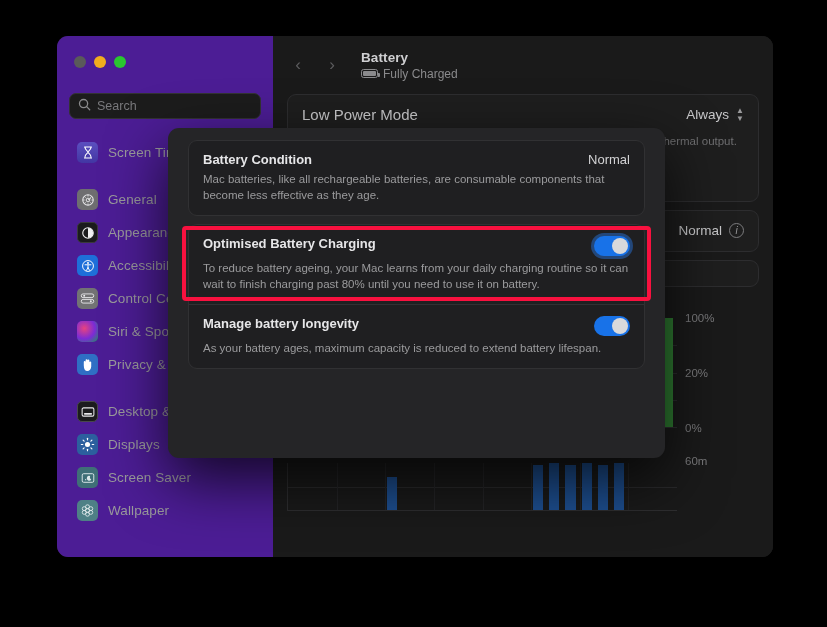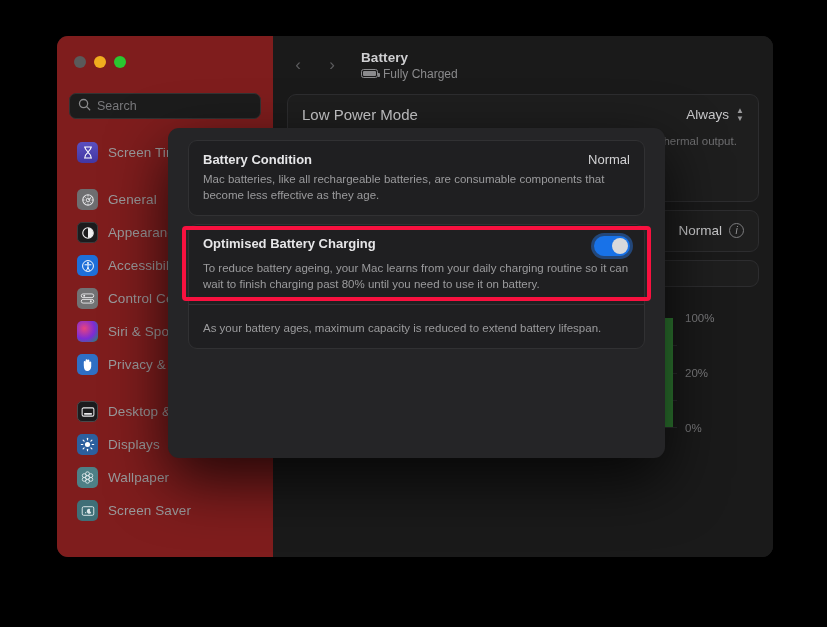--- a/index.html
+++ b/index.html
@@ -18,21 +18,21 @@
     background: #1e1e1e;
     border-radius: 11px;
     overflow: hidden;
     box-shadow: 0 18px 50px rgba(0,0,0,0.85);
   }
 
   
   .sidebar {
     position: absolute; left: 0; top: 0;
     width: 216px; height: 100%;
-    background: #7f1d1d;
+    background: #4c1d95;
   }
   .traffic {
     position: absolute; left: 17px; top: 20px;
     display: flex; gap: 8px;
   }
   .dot { width: 12px; height: 12px; border-radius: 50%; }
   .dot.red    { background: #5a5a5a; }
   .dot.yellow { background: #f0ad1e; }
   .dot.green  { background: #2ac630; }
 
@@ -392,45 +392,45 @@
                 <line x1="11.6" y1="11.6" x2="12.7" y2="12.7"></line>
               <line x1="12.7" y1="3.3" x2="11.6" y2="4.4"></line>
                 <line x1="4.4" y1="11.6" x2="3.3" y2="12.7"></line>
             </g>
           </svg>
         </span>
         <span class="nav-label">Displays</span>
       </div>
 
       <div class="nav-item">
+        <span class="ic ic-screensaver">
+          <svg width="14" height="12" viewBox="0 0 16 13">
+            <rect x="1.4" y="1.6" width="13.2" height="9.8" rx="1.6" fill="none" stroke="#dde8ea" stroke-width="1.1"></rect>
+            <path d="M10.4 4.2a2.8 2.8 0 1 0 1.3 4.2 3.4 3.4 0 0 1-1.3-4.2z" fill="#dde8ea"></path>
+            <circle cx="5.3" cy="8.4" r="0.7" fill="#dde8ea"></circle>
+          </svg>
+        </span>
+        <span class="nav-label">Screen Saver</span>
+      </div>
+
+      <div class="nav-item">
         <span class="ic ic-wallpaper">
           <svg width="15" height="15" viewBox="0 0 16 16">
             <g fill="none" stroke="#e4ecee" stroke-width="0.9">
               <circle cx="8" cy="8" r="2.1"></circle>
               <circle cx="8" cy="4" r="2.1"></circle>
                 <circle cx="8" cy="12" r="2.1"></circle>
               <circle cx="4.5" cy="6" r="2.1"></circle>
                 <circle cx="11.5" cy="6" r="2.1"></circle>
               <circle cx="4.5" cy="10" r="2.1"></circle>
                 <circle cx="11.5" cy="10" r="2.1"></circle>
             </g>
           </svg>
         </span>
         <span class="nav-label">Wallpaper</span>
-      </div>
-
-      <div class="nav-item">
-        <span class="ic ic-screensaver">
-          <svg width="14" height="12" viewBox="0 0 16 13">
-            <rect x="1.4" y="1.6" width="13.2" height="9.8" rx="1.6" fill="none" stroke="#dde8ea" stroke-width="1.1"></rect>
-            <path d="M10.4 4.2a2.8 2.8 0 1 0 1.3 4.2 3.4 3.4 0 0 1-1.3-4.2z" fill="#dde8ea"></path>
-            <circle cx="5.3" cy="8.4" r="0.7" fill="#dde8ea"></circle>
-          </svg>
-        </span>
-        <span class="nav-label">Screen Saver</span>
       </div>
 
     </div>
   </div>
 
   <div class="detail">
 
     <div class="detail-header">
       <div class="chev">‹</div>
       <div class="chev">›</div>
@@ -500,20 +500,40 @@
           <span>03</span>
           <span>06</span>
           <span>09</span>
           <span>12</span>
           <span>15</span>
           <span>18</span>
           <span>21</span>
         </div>
 
       <div class="chart-title" style="">Screen On Usage</div>
+      <div style="position:relative;">
+        <div class="plot" id="plot-screen" style="height:48px;width:390px;">
+            <div class="gridline" style="top: 23.5px;"></div>
+            <div class="vtick" style="left: 48.625px;"></div>
+            <div class="vtick" style="left: 97.25px;"></div>
+            <div class="vtick" style="left: 145.875px;"></div>
+            <div class="vtick" style="left: 194.5px;"></div>
+            <div class="vtick" style="left: 243.125px;"></div>
+            <div class="vtick" style="left: 291.75px;"></div>
+            <div class="vtick" style="left: 340.375px;"></div>
+            <div class="bar" style="left: 99.195px; width: 10.0492px; height: 32.9px; background: rgb(29, 78, 143);"></div>
+            <div class="bar" style="left: 245.07px; width: 10.0492px; height: 45.4333px; background: rgb(29, 78, 143);"></div>
+            <div class="bar" style="left: 261.278px; width: 10.0492px; height: 47px; background: rgb(29, 78, 143);"></div>
+            <div class="bar" style="left: 277.487px; width: 10.0492px; height: 45.4333px; background: rgb(29, 78, 143);"></div>
+            <div class="bar" style="left: 293.695px; width: 10.0492px; height: 47px; background: rgb(29, 78, 143);"></div>
+            <div class="bar" style="left: 309.903px; width: 10.0492px; height: 45.4333px; background: rgb(29, 78, 143);"></div>
+            <div class="bar" style="left: 326.112px; width: 10.0492px; height: 47px; background: rgb(29, 78, 143);"></div>
+          </div>
+        <div class="ylabels" id="ylabels-screen" style="left:398px;top:-8px;">60m</div>
+      </div>
     </div>
 
   </div>
 </div>
 
 <div class="sheet">
   <div class="sheet-body">
     <div class="opt-group">
 
       <div class="opt">
@@ -531,20 +551,26 @@
         <div class="opt-head">
           <span class="opt-title">Optimised Battery Charging</span>
           <span class="toggle focused">
             <span class="knob"></span>
           </span>
         </div>
         <div class="opt-desc">To reduce battery ageing, your Mac learns from your daily charging routine so it can wait to finish charging past 80% until you need to use it on battery.</div>
       </div>
 
       <div class="opt">
+        <div class="opt-head">
+          <span class="opt-title">Manage battery longevity</span>
+          <span class="toggle">
+            <span class="knob"></span>
+          </span>
+        </div>
         <div class="opt-desc">As your battery ages, maximum capacity is reduced to extend battery lifespan.</div>
       </div>
     </div>
 
     <div class="highlight-box"></div>
   </div>
 
 </div>
 
 </body></html>

